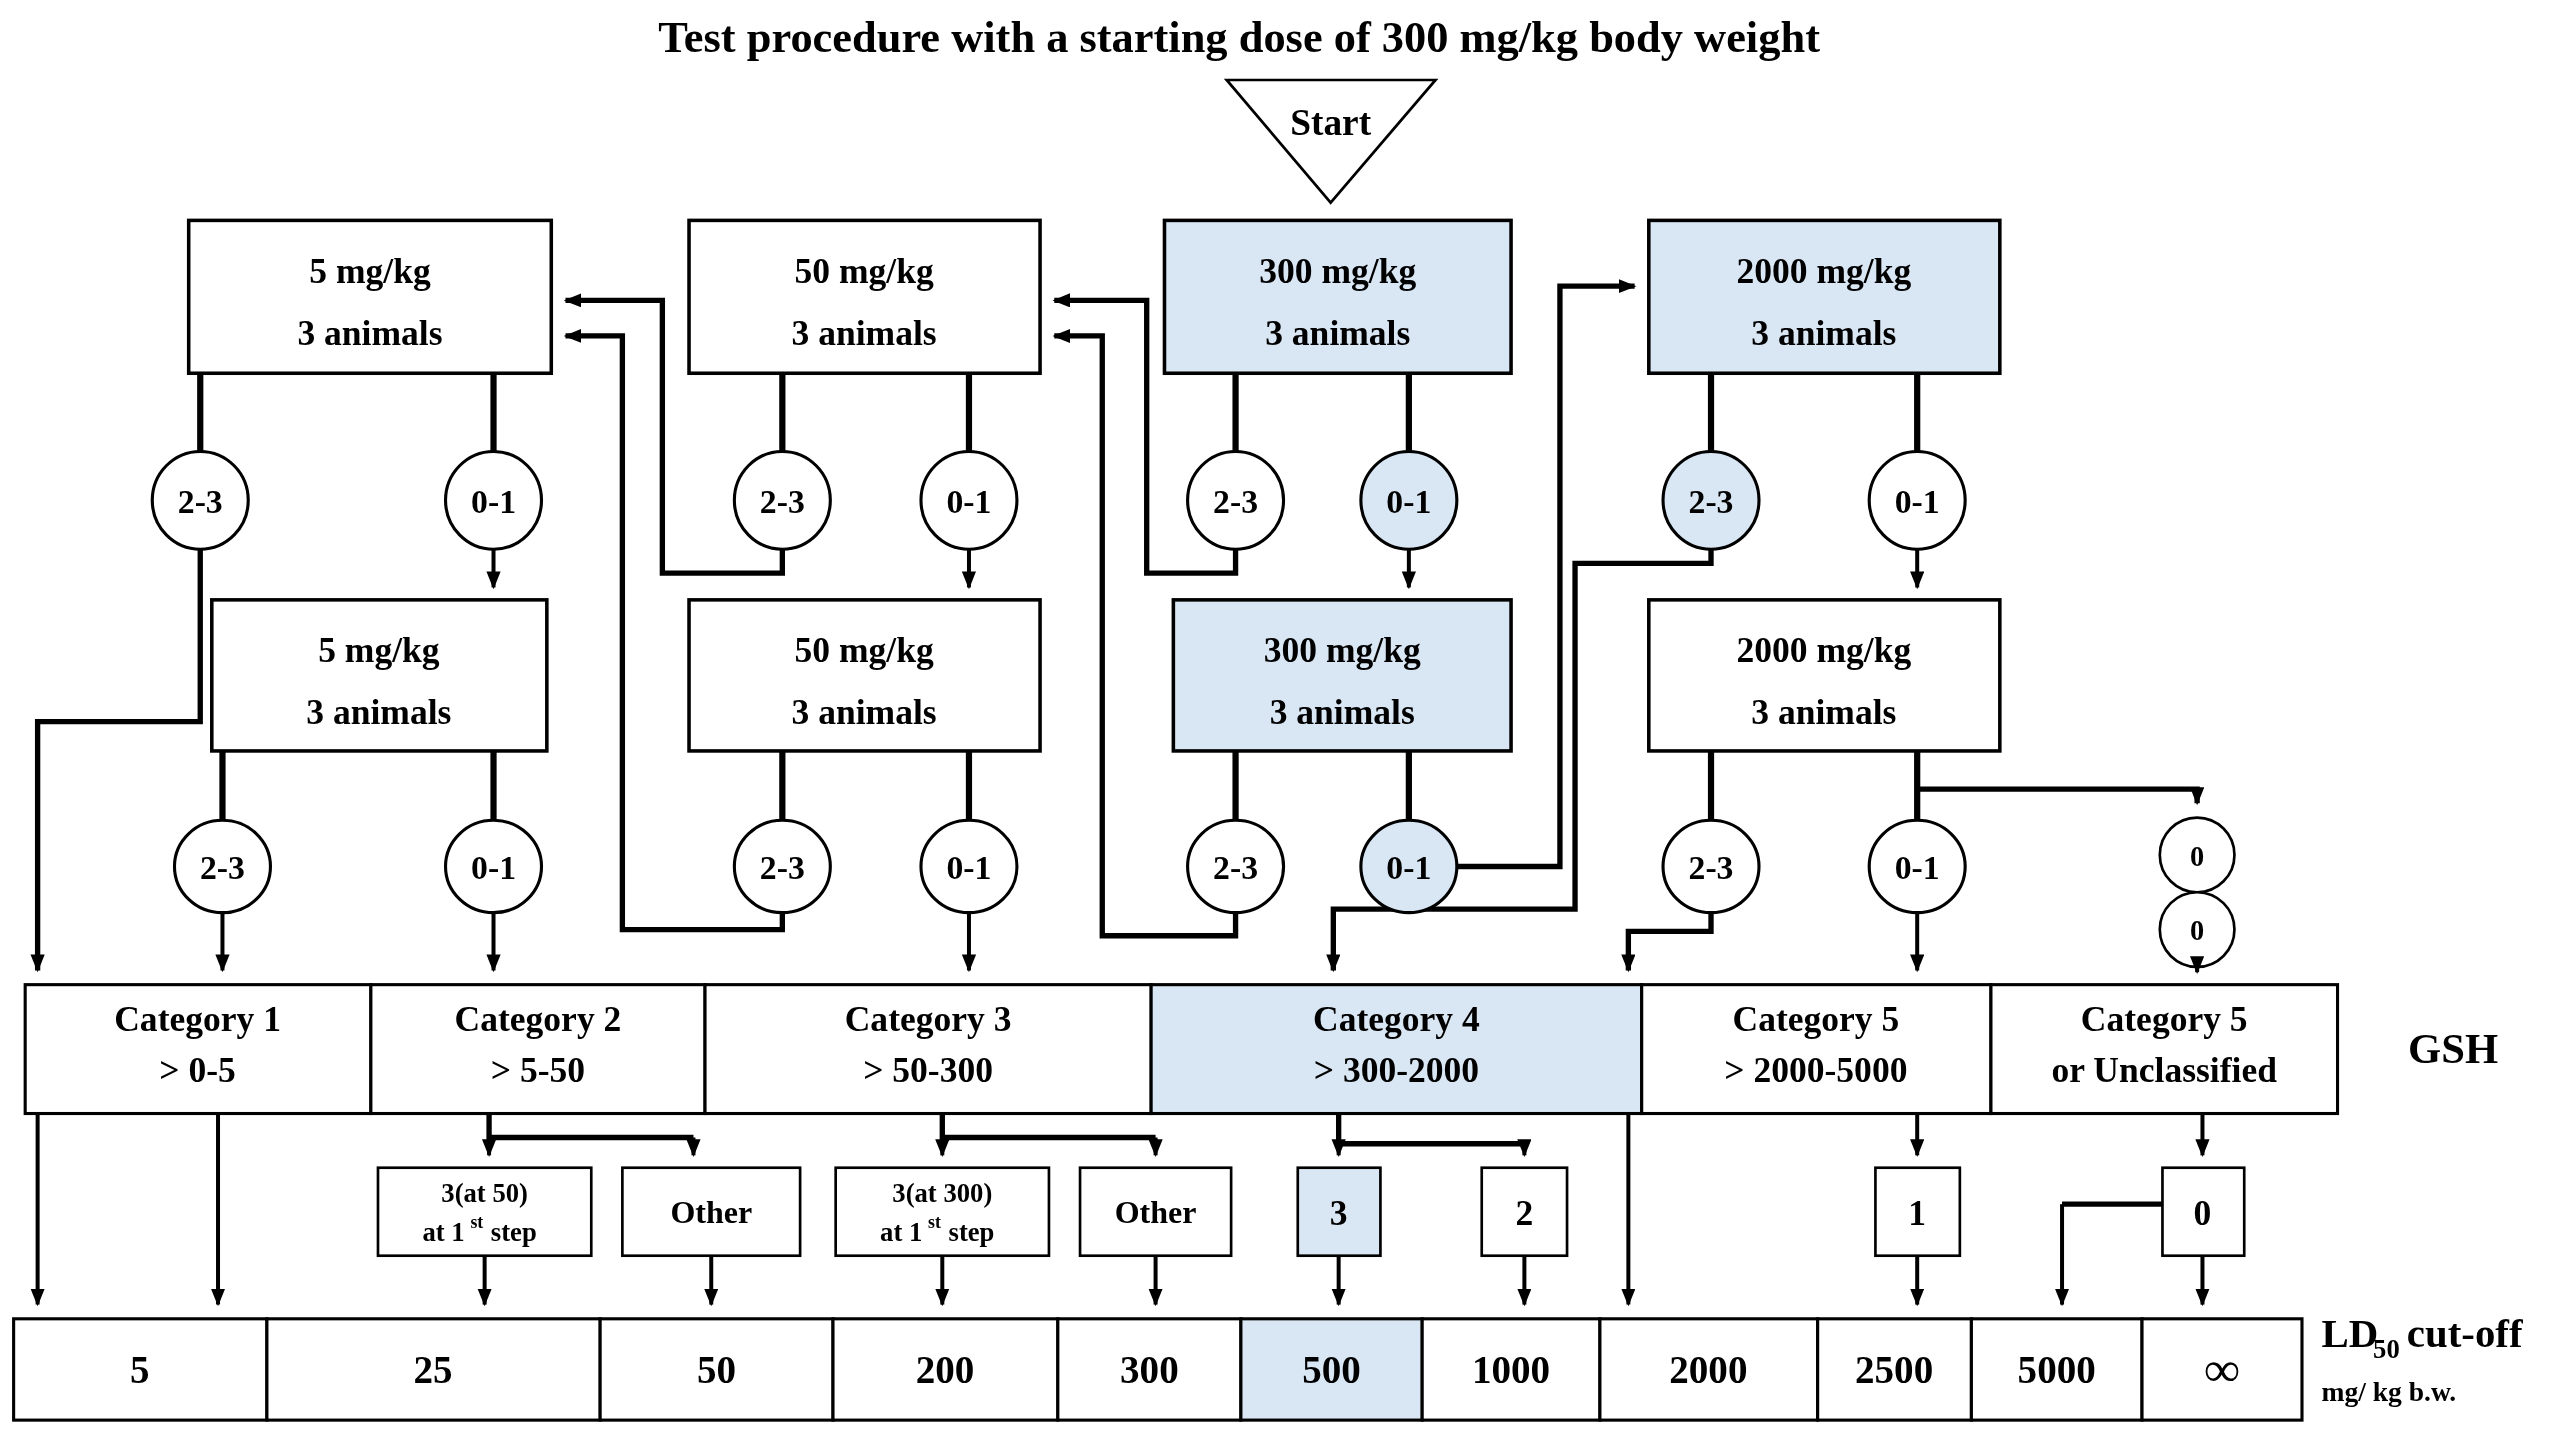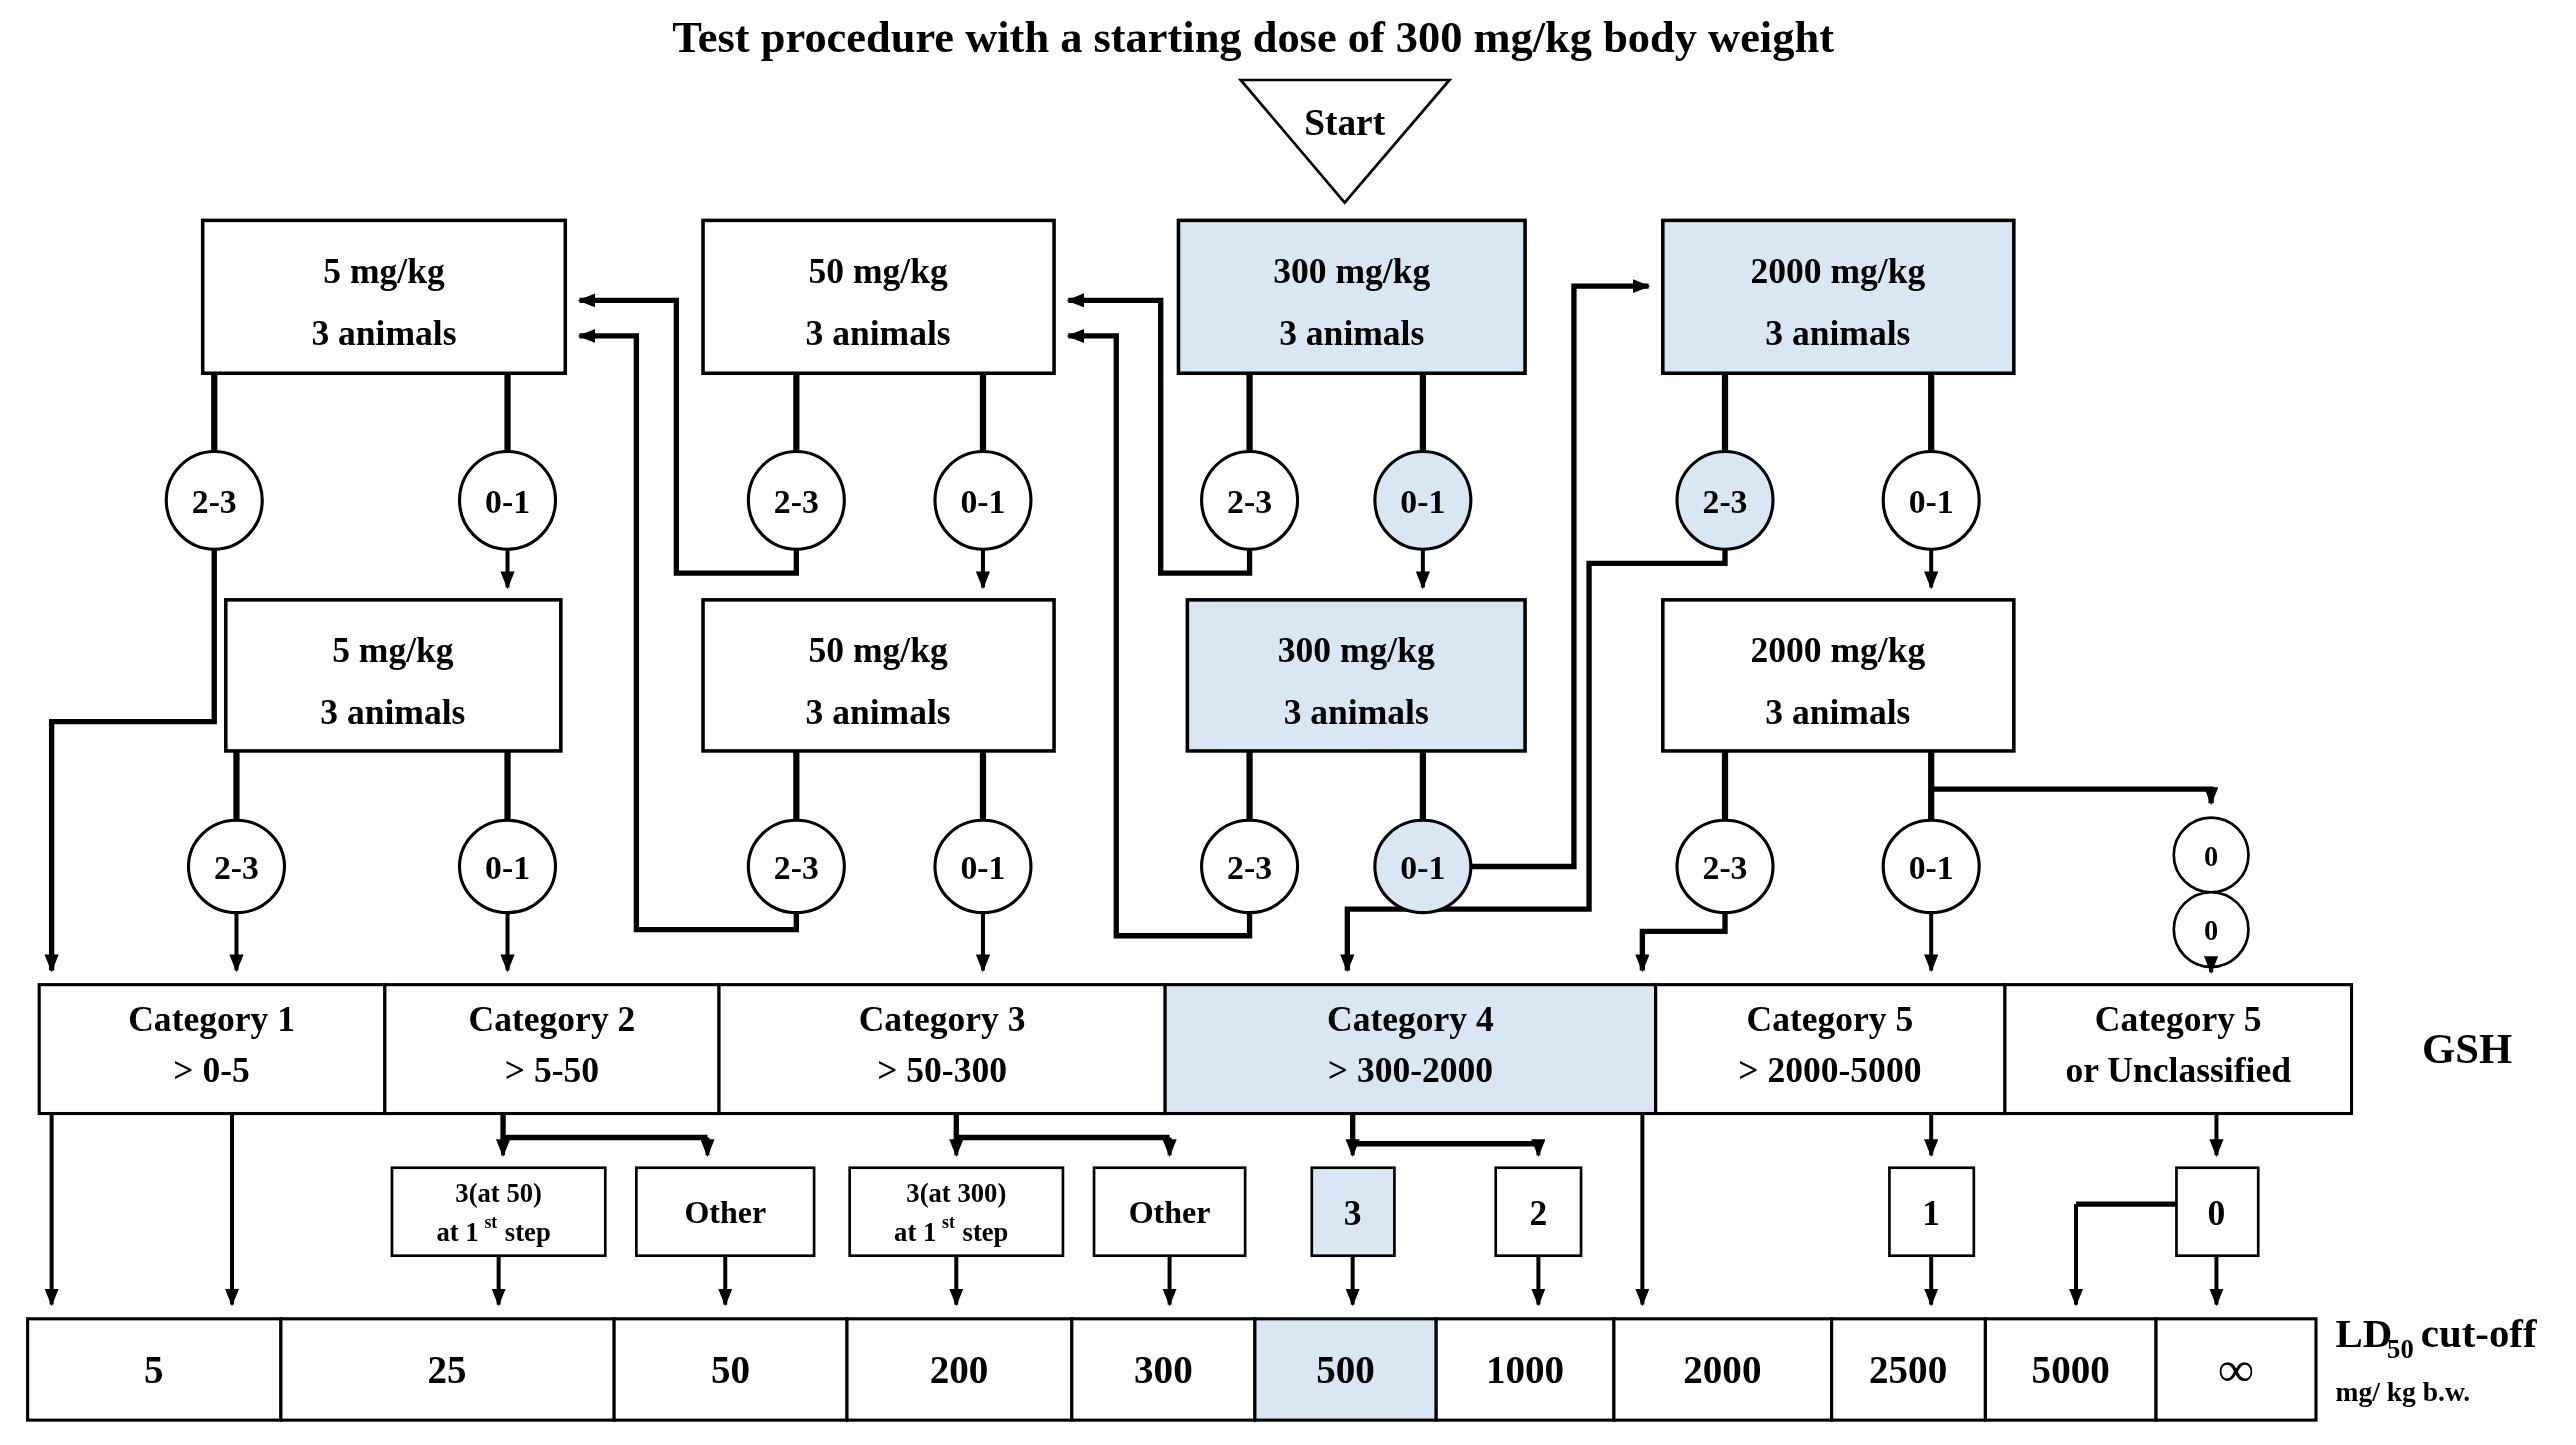--- a/index.html
+++ b/index.html
@@ -1,16 +1,16 @@
 <!DOCTYPE html>
 <html style="font-size:14.2px"><head>
 <meta charset="utf-8">
 <style>
   html,body{margin:0;padding:0;background:#fff;}
-  #stage{width:2240px;height:1445px;background:var(--bg,#fff);padding-left:14px;}
+  #stage{width:2240px;height:1445px;background:var(--bg,#fff);}
   svg{display:block;}
   text{font-family:"Liberation Serif","DejaVu Serif",serif;font-weight:bold;fill:#000;}
   .ln{stroke:#000;fill:none;} .w4{stroke-width:4.5;} .w6{stroke-width:6;} .w7{stroke-width:7;}
   .arr{marker-end:url(#arrowhead);}
   .box{fill:#fff;stroke:#000;stroke-width:4;}
   .cat{fill:#fff;stroke:#000;stroke-width:3.5;}
   .cell{fill:#fff;stroke:#000;stroke-width:3.5;}
   .small{fill:#fff;stroke:#000;stroke-width:3;}
   .oval{fill:#fff;stroke:#000;stroke-width:3.5;}
   .zc{fill:#fff;stroke:#000;stroke-width:3;}

